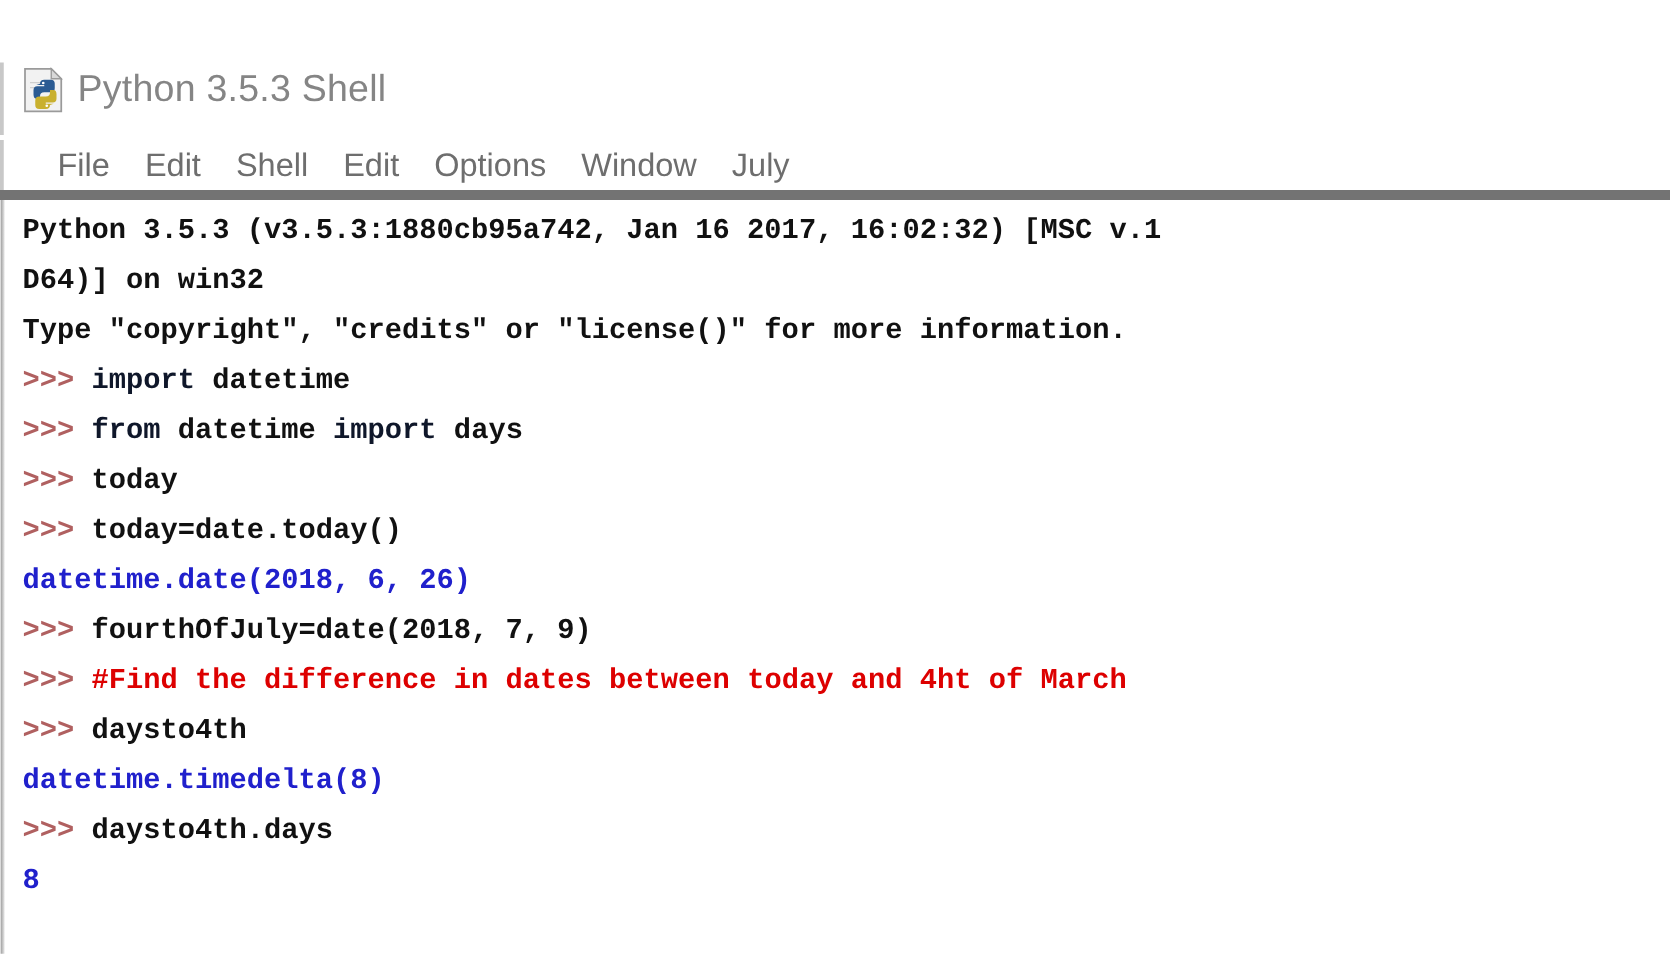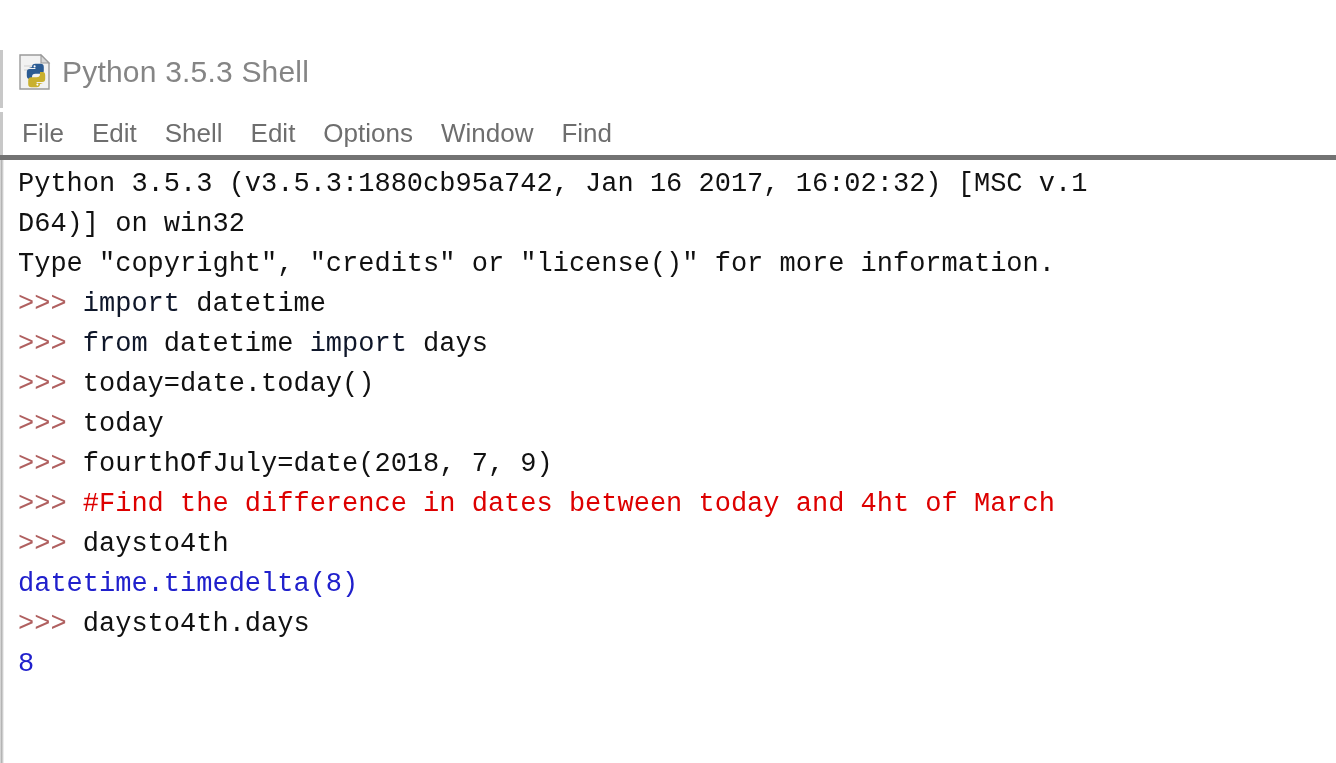--- a/index.html
+++ b/index.html
@@ -59,23 +59,23 @@
     white-space: nowrap;
   }
 
   
   #menu-bar {
     position: relative;
     height: 48px;
     background: #ffffff;
     display: flex;
     align-items: center;
-    padding-left: 8px;
+    padding-left: 32px;
     box-sizing: border-box;
-    border-bottom: 5px solid #737373;
+    border-bottom: 8px solid #737373;
   }
   #menu-bar-left-edge {
     position: absolute;
     left: 0;
     top: 0;
     width: 3px;
     height: 100%;
     background: #c8c8c8;
   }
   .menu-item {
@@ -101,25 +101,26 @@
   #shell-left-border {
     position: absolute;
     left: 0;
     top: 0;
     width: 4px;
     height: 100%;
     background: linear-gradient(to right, #ffffff 0px, #a8a8a8 1px, #d9d9d9 3px, #ffffff 4px);
   }
   .shell-line {
     font-family: "Liberation Mono", "DejaVu Sans Mono", monospace;
-    font-size: 27px;
+    font-size: 23px;
     line-height: 40px;
     white-space: pre;
     letter-spacing: 0px;
     color: #000000;
+    font-weight: bold;
   }
   .tok-prompt  { color: #B06060; }
   .tok-keyword { color: #0f172a; }
   .tok-normal  { color: #111111; }
   .tok-output  { color: #2020CC; }
   .tok-comment { color: #DD0000; }
 </style>
 </head>
 <body>
 
@@ -150,33 +151,34 @@
 
   <div id="menu-bar">
     <div id="menu-bar-left-edge"></div>
 
   <div class="menu-item">File</div>
       <div class="menu-item">Edit</div>
       <div class="menu-item">Shell</div>
       <div class="menu-item">Edit</div>
       <div class="menu-item">Options</div>
       <div class="menu-item">Window</div>
-      <div class="menu-item">Find</div>
+      <div class="menu-item">July</div>
     </div>
 
   <div id="shell-output">
     <div id="shell-left-border"></div>
 
   <div class="shell-line"><span class="tok-normal">Python 3.5.3 (v3.5.3:1880cb95a742, Jan 16 2017, 16:02:32) [MSC v.1</span></div>
       <div class="shell-line"><span class="tok-normal">D64)] on win32</span></div>
       <div class="shell-line"><span class="tok-normal">Type "copyright", "credits" or "license()" for more information.</span></div>
       <div class="shell-line"><span class="tok-prompt">&gt;&gt;&gt; </span><span class="tok-keyword">import</span><span class="tok-normal"> datetime</span></div>
       <div class="shell-line"><span class="tok-prompt">&gt;&gt;&gt; </span><span class="tok-keyword">from</span><span class="tok-normal"> datetime </span><span class="tok-keyword">import</span><span class="tok-normal"> days</span></div>
+      <div class="shell-line"><span class="tok-prompt">&gt;&gt;&gt; </span><span class="tok-normal">today</span></div>
       <div class="shell-line"><span class="tok-prompt">&gt;&gt;&gt; </span><span class="tok-normal">today=date.today()</span></div>
-      <div class="shell-line"><span class="tok-prompt">&gt;&gt;&gt; </span><span class="tok-normal">today</span></div>
+      <div class="shell-line"><span class="tok-output">datetime.date(2018, 6, 26)</span></div>
       <div class="shell-line"><span class="tok-prompt">&gt;&gt;&gt; </span><span class="tok-normal">fourthOfJuly=date(2018, 7, 9)</span></div>
       <div class="shell-line"><span class="tok-prompt">&gt;&gt;&gt; </span><span class="tok-comment">#Find the difference in dates between today and 4ht of March</span></div>
       <div class="shell-line"><span class="tok-prompt">&gt;&gt;&gt; </span><span class="tok-normal">daysto4th</span></div>
       <div class="shell-line"><span class="tok-output">datetime.timedelta(8)</span></div>
       <div class="shell-line"><span class="tok-prompt">&gt;&gt;&gt; </span><span class="tok-normal">daysto4th.days</span></div>
       <div class="shell-line"><span class="tok-output">8</span></div>
     </div>
 
 </div>
 

